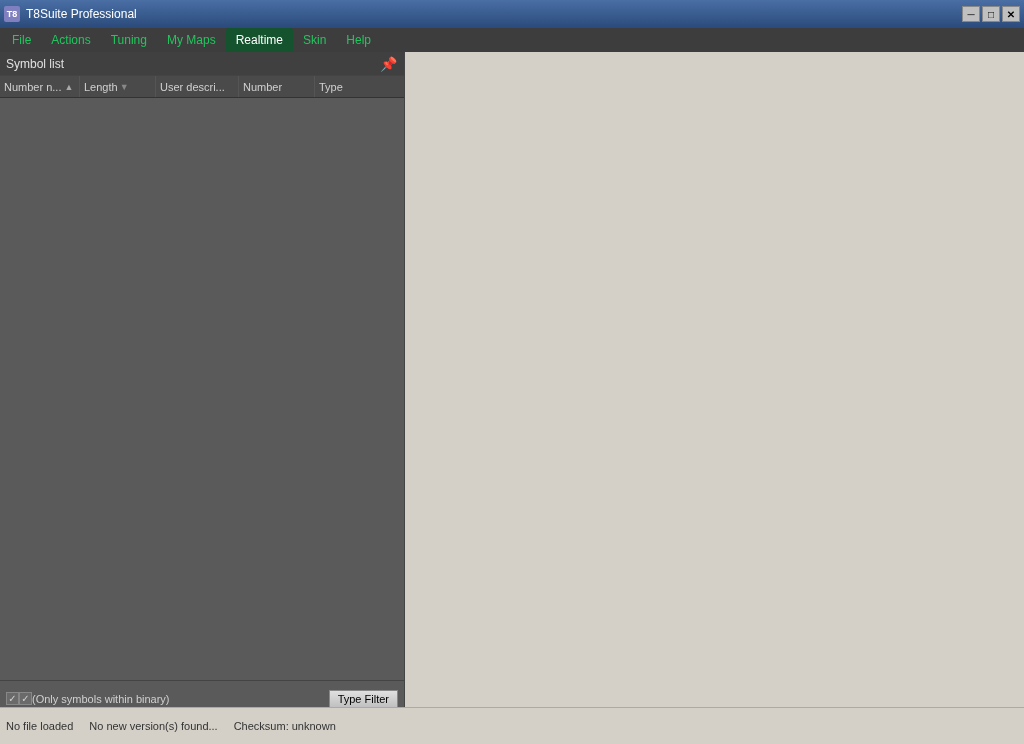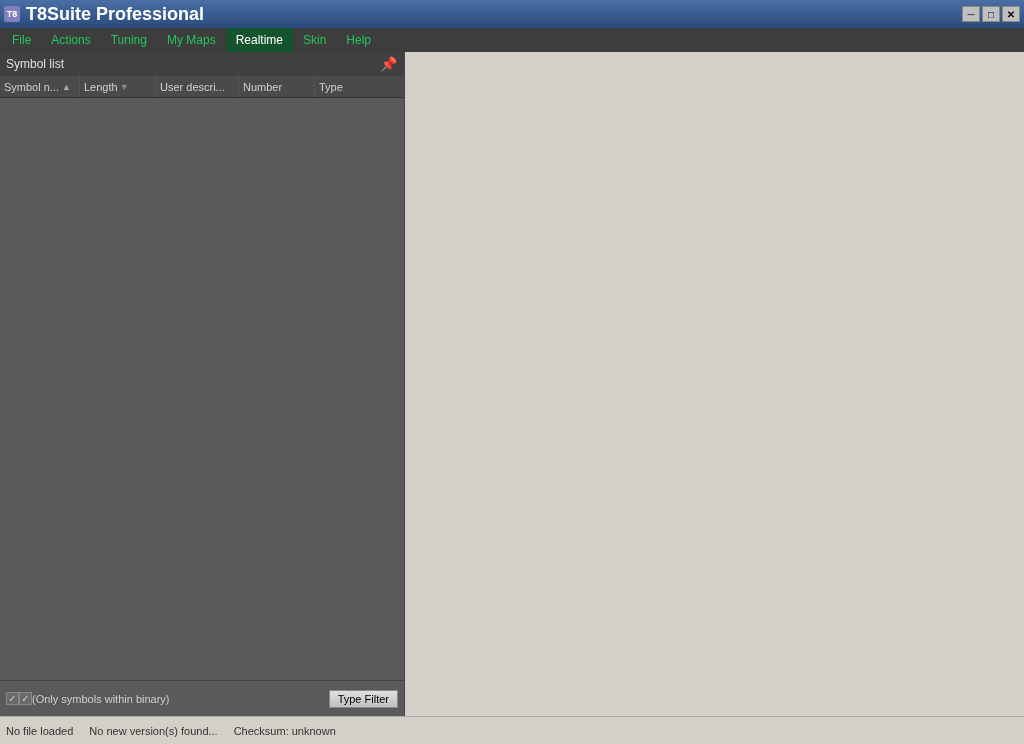--- a/index.html
+++ b/index.html
@@ -25,22 +25,22 @@
       color: white;
       font-size: 12px;
       font-weight: bold;
     }
     #title-bar-left {
       display: flex;
       align-items: center;
       gap: 6px;
     }
     #title-text {
-      font-size: 18px;
-      font-weight: bold;
+      font-size: 12px;
+      font-weight: normal;
       color: white;
     }
     #title-controls {
       display: flex;
       gap: 2px;
     }
     .title-btn {
       width: 18px;
       height: 16px;
       background: #c0c0c0;
@@ -193,21 +193,21 @@
 
     
     #right-panel {
       flex: 1;
       background: #d4d0c8;
     }
 
     
     #status-bar {
       width: 100%;
-      height: 28px;
+      height: 37px;
       background: #d4d0c8;
       border-top: 1px solid #aaa;
       display: flex;
       align-items: center;
       padding: 0 6px;
       gap: 16px;
       font-size: 11px;
       color: #333;
       position: absolute;
       bottom: 0;
@@ -275,21 +275,21 @@
 
     <div id="panel-header">
       <span id="panel-title">Symbol list</span>
       <span id="pin-icon">📌</span>
     </div>
 
     <div id="symbol-table">
       <div id="table-header">
 
       <div class="th-cell" style="width: 80px;">
-            <span>Symbol n...</span>
+            <span>Number n...</span>
             <span class="sort-arrow">▲</span>
           </div>
           <div class="th-cell" style="width: 76px; text-align: center;">
             <span>Length</span>
             <span class="th-filter">▼</span>
           </div>
           <div class="th-cell" style="width: 83px;">
             <span>User descri...</span>
           </div>
           <div class="th-cell" style="width: 76px;">

